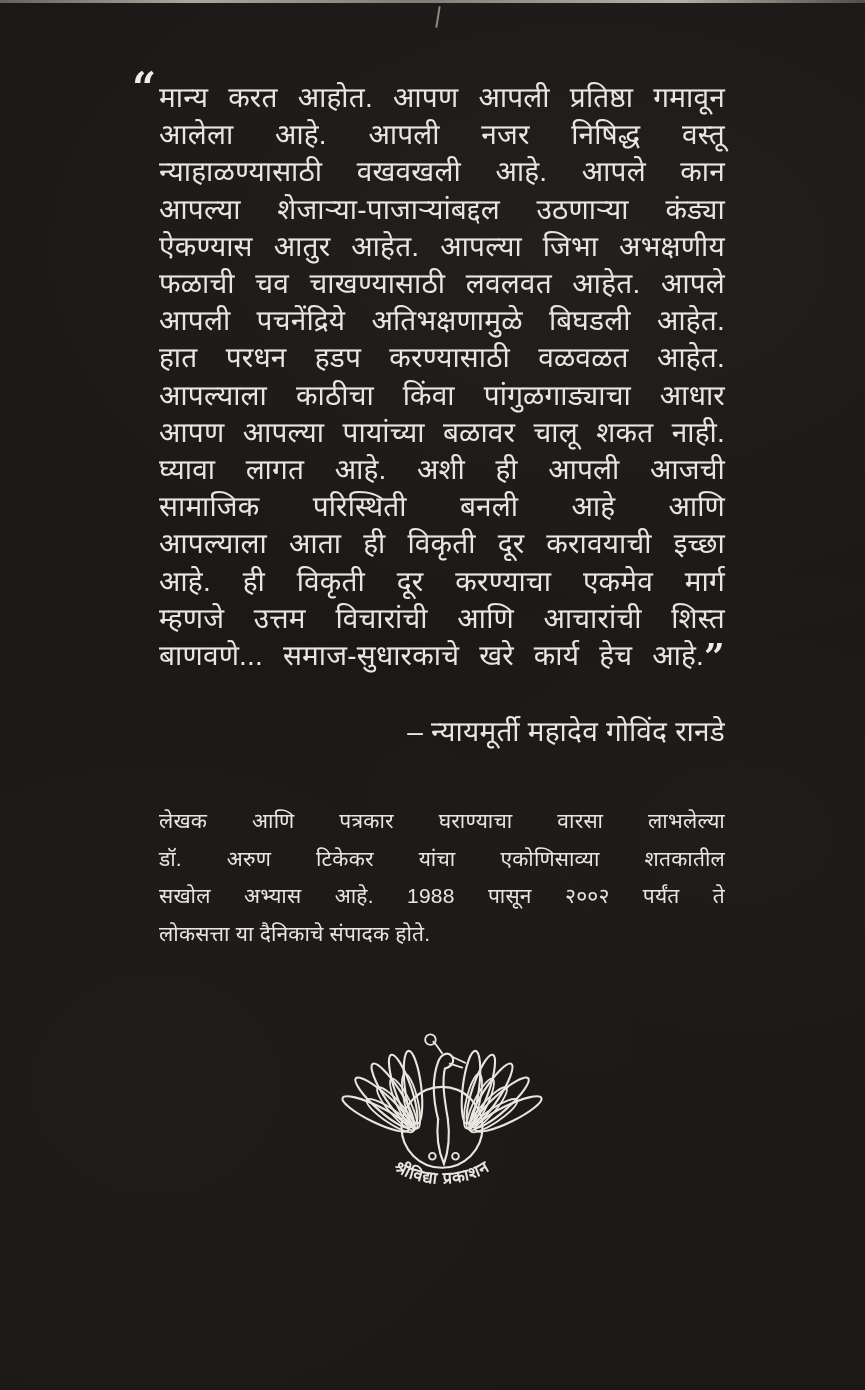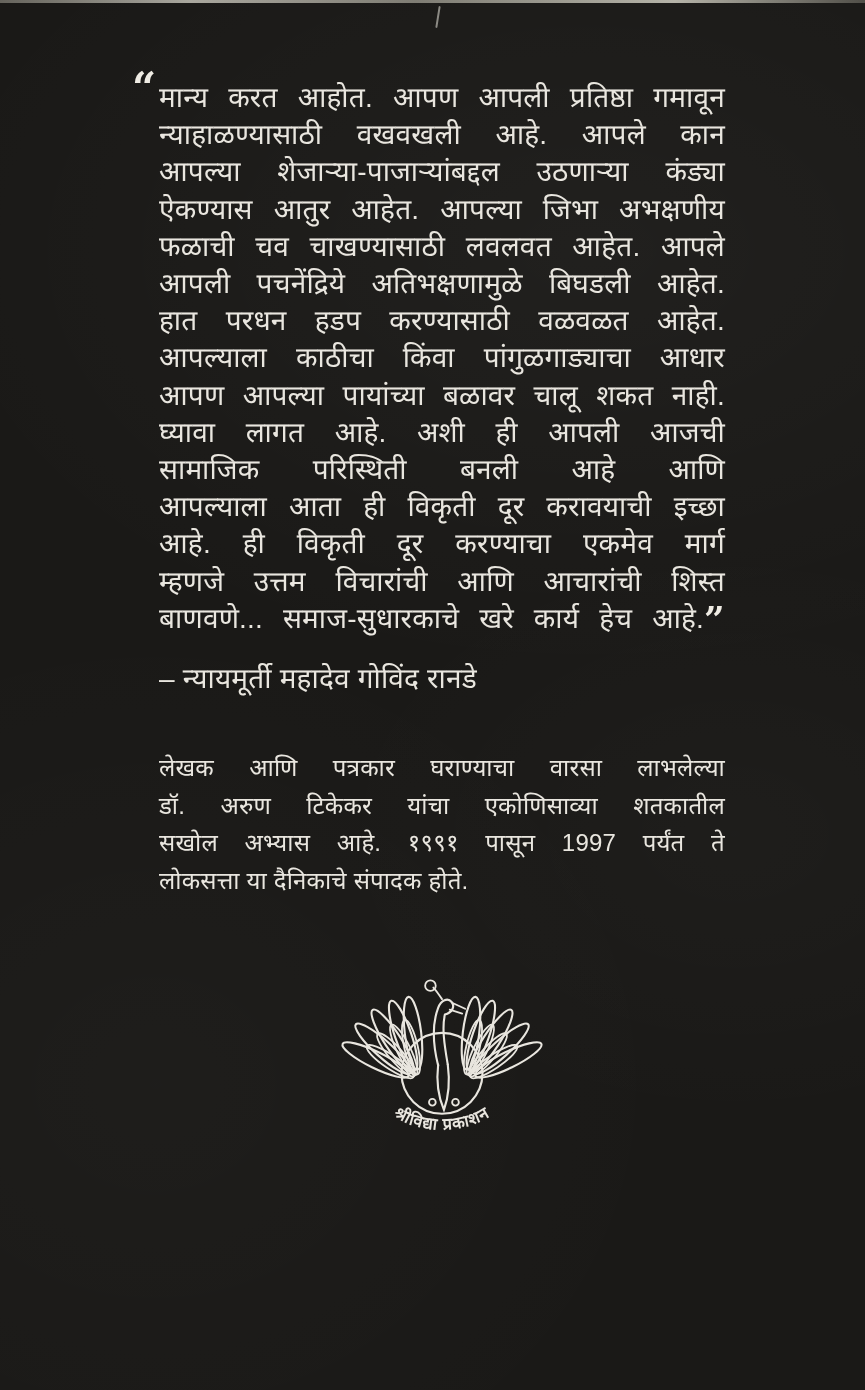--- a/index.html
+++ b/index.html
@@ -43,27 +43,27 @@
     font-family: "DejaVu Serif", serif; font-weight: bold; color: #efece4;
   }
   .qmark.open {
     position: absolute; left: -27px; top: -11px; font-size: 42px; line-height: 1;
   }
   .qmark.close {
     font-size: 36px; line-height: 1; vertical-align: -4px;
   }
 
   .attribution {
-    margin-top: 23px; text-align: left; font-size: 28px; line-height: 37px;
+    margin-top: 39px; text-align: right; font-size: 28px; line-height: 37px;
     letter-spacing: .2px;
   }
 
   .bio-block { margin-top: 52px; }
   .bline {
-    font-size: 24px; line-height: 37.6px;
+    font-size: 21px; line-height: 37.6px;
     text-align: justify; text-align-last: justify;
     letter-spacing: .2px;
   }
   .bline.last { text-align-last: left; }
 
   .logo-wrap { margin-top: 74px; display: flex; justify-content: center; }
   .logo-svg { display: block; }
   .logo-svg .ln { fill: none; stroke: #e9e6df; stroke-width: 2.2; stroke-linecap: round; }
   .logo-svg .thin { stroke-width: 1.9; }
   .logo-svg .arc-label { fill: #e9e6df; font-family: "Liberation Sans", sans-serif; font-size: 17px; font-weight: bold; letter-spacing: 1px; }
@@ -73,20 +73,21 @@
 
 <div class="cover">
   <div class="edge-top"></div>
   <div class="scratch"></div>
 
   <div class="content">
 
     <div class="quote-block">
       <div class="qline"><span class="qmark open">“</span></div>
       <div class="qline">मान्य करत आहोत. आपण आपली प्रतिष्ठा गमावून</div>
+      <div class="qline">आलेला आहे. आपली नजर निषिद्ध वस्तू</div>
       <div class="qline">न्याहाळण्यासाठी वखवखली आहे. आपले कान</div>
       <div class="qline">आपल्या शेजाऱ्या-पाजाऱ्यांबद्दल उठणाऱ्या कंड्या</div>
       <div class="qline">ऐकण्यास आतुर आहेत. आपल्या जिभा अभक्षणीय</div>
       <div class="qline">फळाची चव चाखण्यासाठी लवलवत आहेत. आपले</div>
       <div class="qline">आपली पचनेंद्रिये अतिभक्षणामुळे बिघडली आहेत.</div>
       <div class="qline">हात परधन हडप करण्यासाठी वळवळत आहेत.</div>
       <div class="qline">आपल्याला काठीचा किंवा पांगुळगाड्याचा आधार</div>
       <div class="qline">आपण आपल्या पायांच्या बळावर चालू शकत नाही.</div>
       <div class="qline">घ्यावा लागत आहे. अशी ही आपली आजची</div>
       <div class="qline">सामाजिक परिस्थिती बनली आहे आणि</div>
@@ -94,21 +95,21 @@
       <div class="qline">आहे. ही विकृती दूर करण्याचा एकमेव मार्ग</div>
       <div class="qline">म्हणजे उत्तम विचारांची आणि आचारांची शिस्त</div>
       <div class="qline"><span>बाणवणे... समाज-सुधारकाचे खरे कार्य हेच आहे.</span><span class="qmark close">”</span></div>
     </div>
 
     <div class="attribution">– न्यायमूर्ती महादेव गोविंद रानडे</div>
 
     <div class="bio-block">
       <div class="bline">लेखक आणि पत्रकार घराण्याचा वारसा लाभलेल्या</div>
       <div class="bline">डॉ. अरुण टिकेकर यांचा एकोणिसाव्या शतकातील</div>
-      <div class="bline">सखोल अभ्यास आहे. १९९१ पासून 1997 पर्यंत ते</div>
+      <div class="bline">सखोल अभ्यास आहे. 1988 पासून २००२ पर्यंत ते</div>
       <div class="bline last">लोकसत्ता या दैनिकाचे संपादक होते.</div>
     </div>
 
     <div class="logo-wrap">
       <svg class="logo-svg" width="212" height="191" viewBox="0 0 220 198" xmlns="http://www.w3.org/2000/svg">
 
         <circle class="ln" cx="110" cy="104" r="42"></circle>
 
         <g>
           <ellipse class="ln" cx="0" cy="-50" rx="8.5" ry="38" transform="translate(86,112) rotate(-64)"></ellipse>

